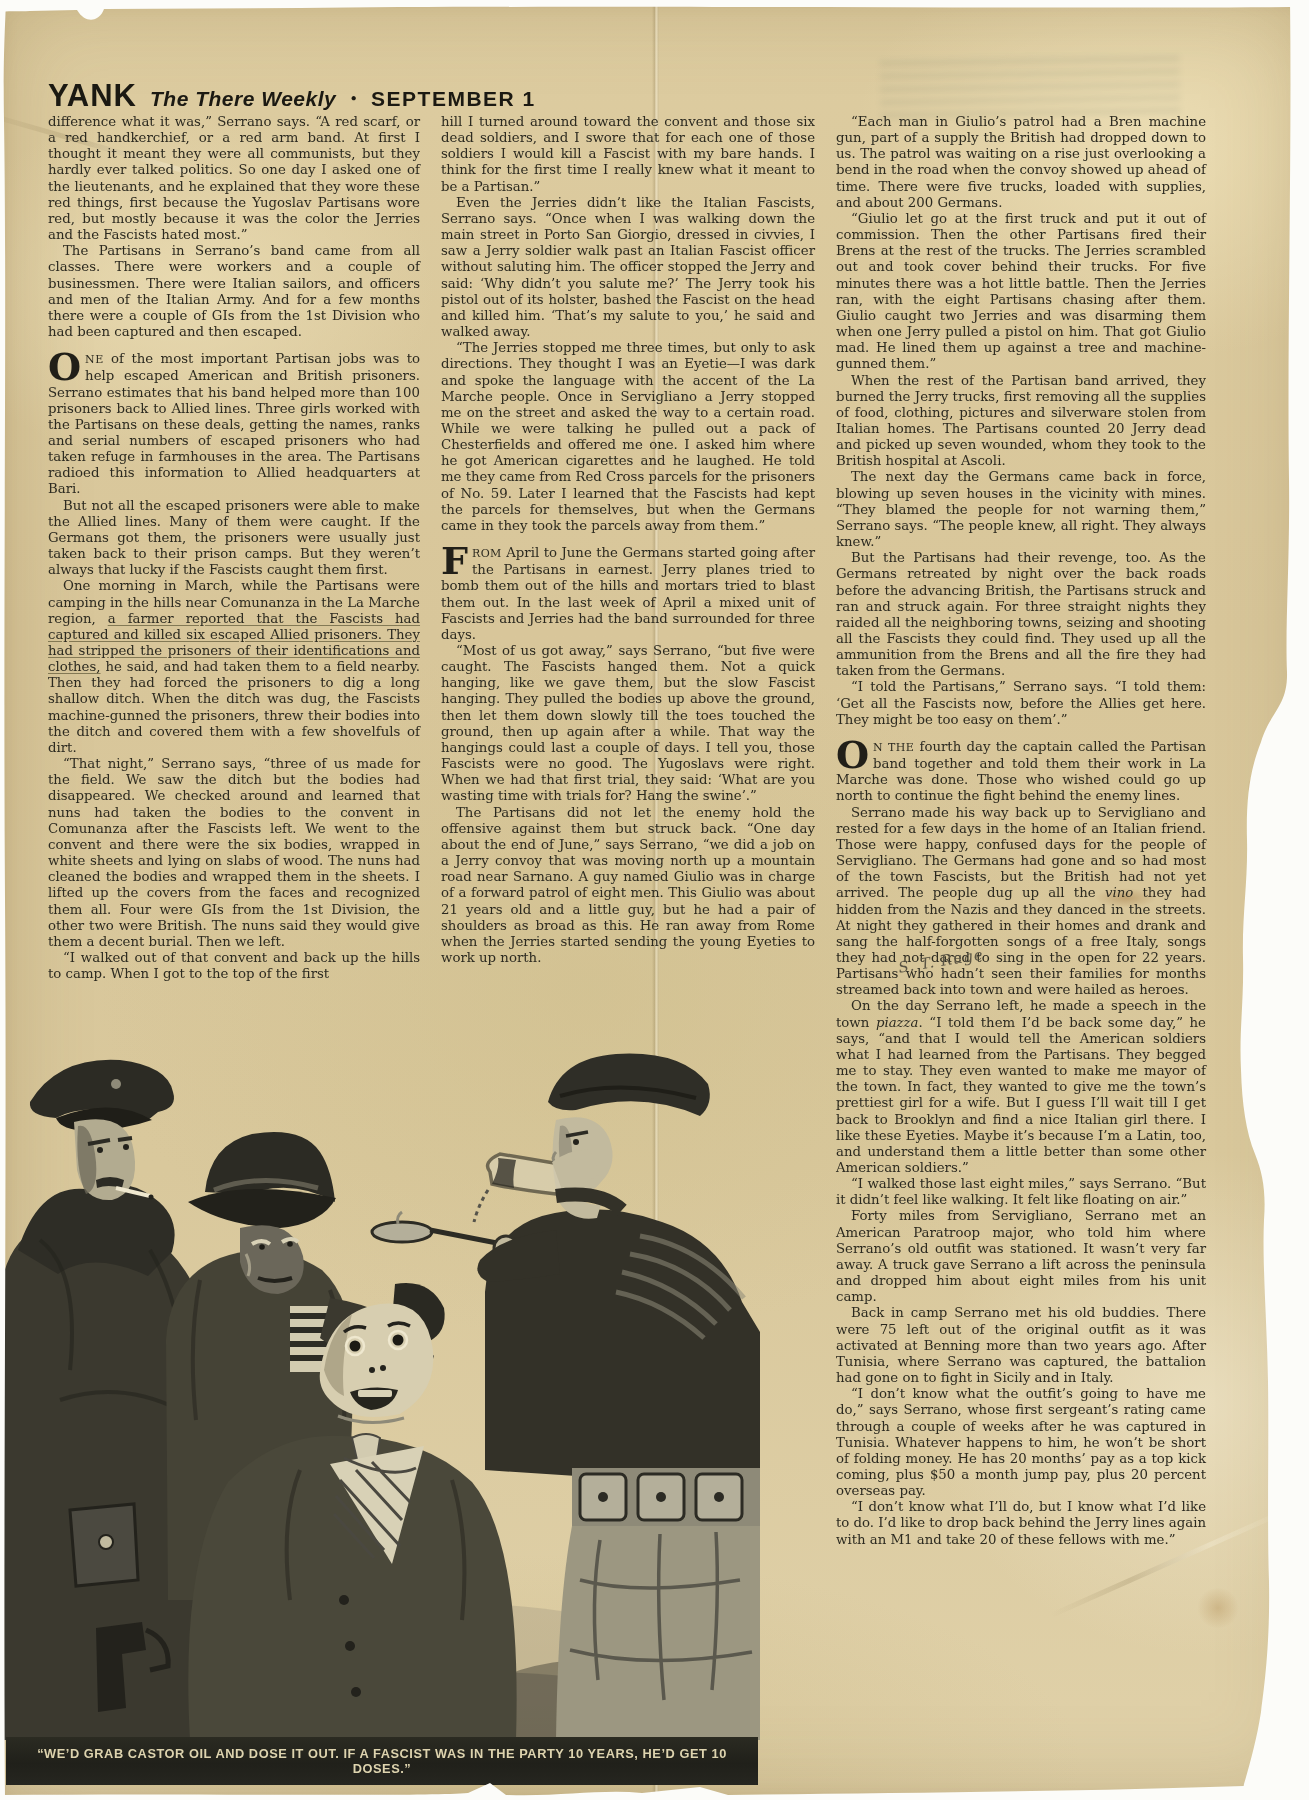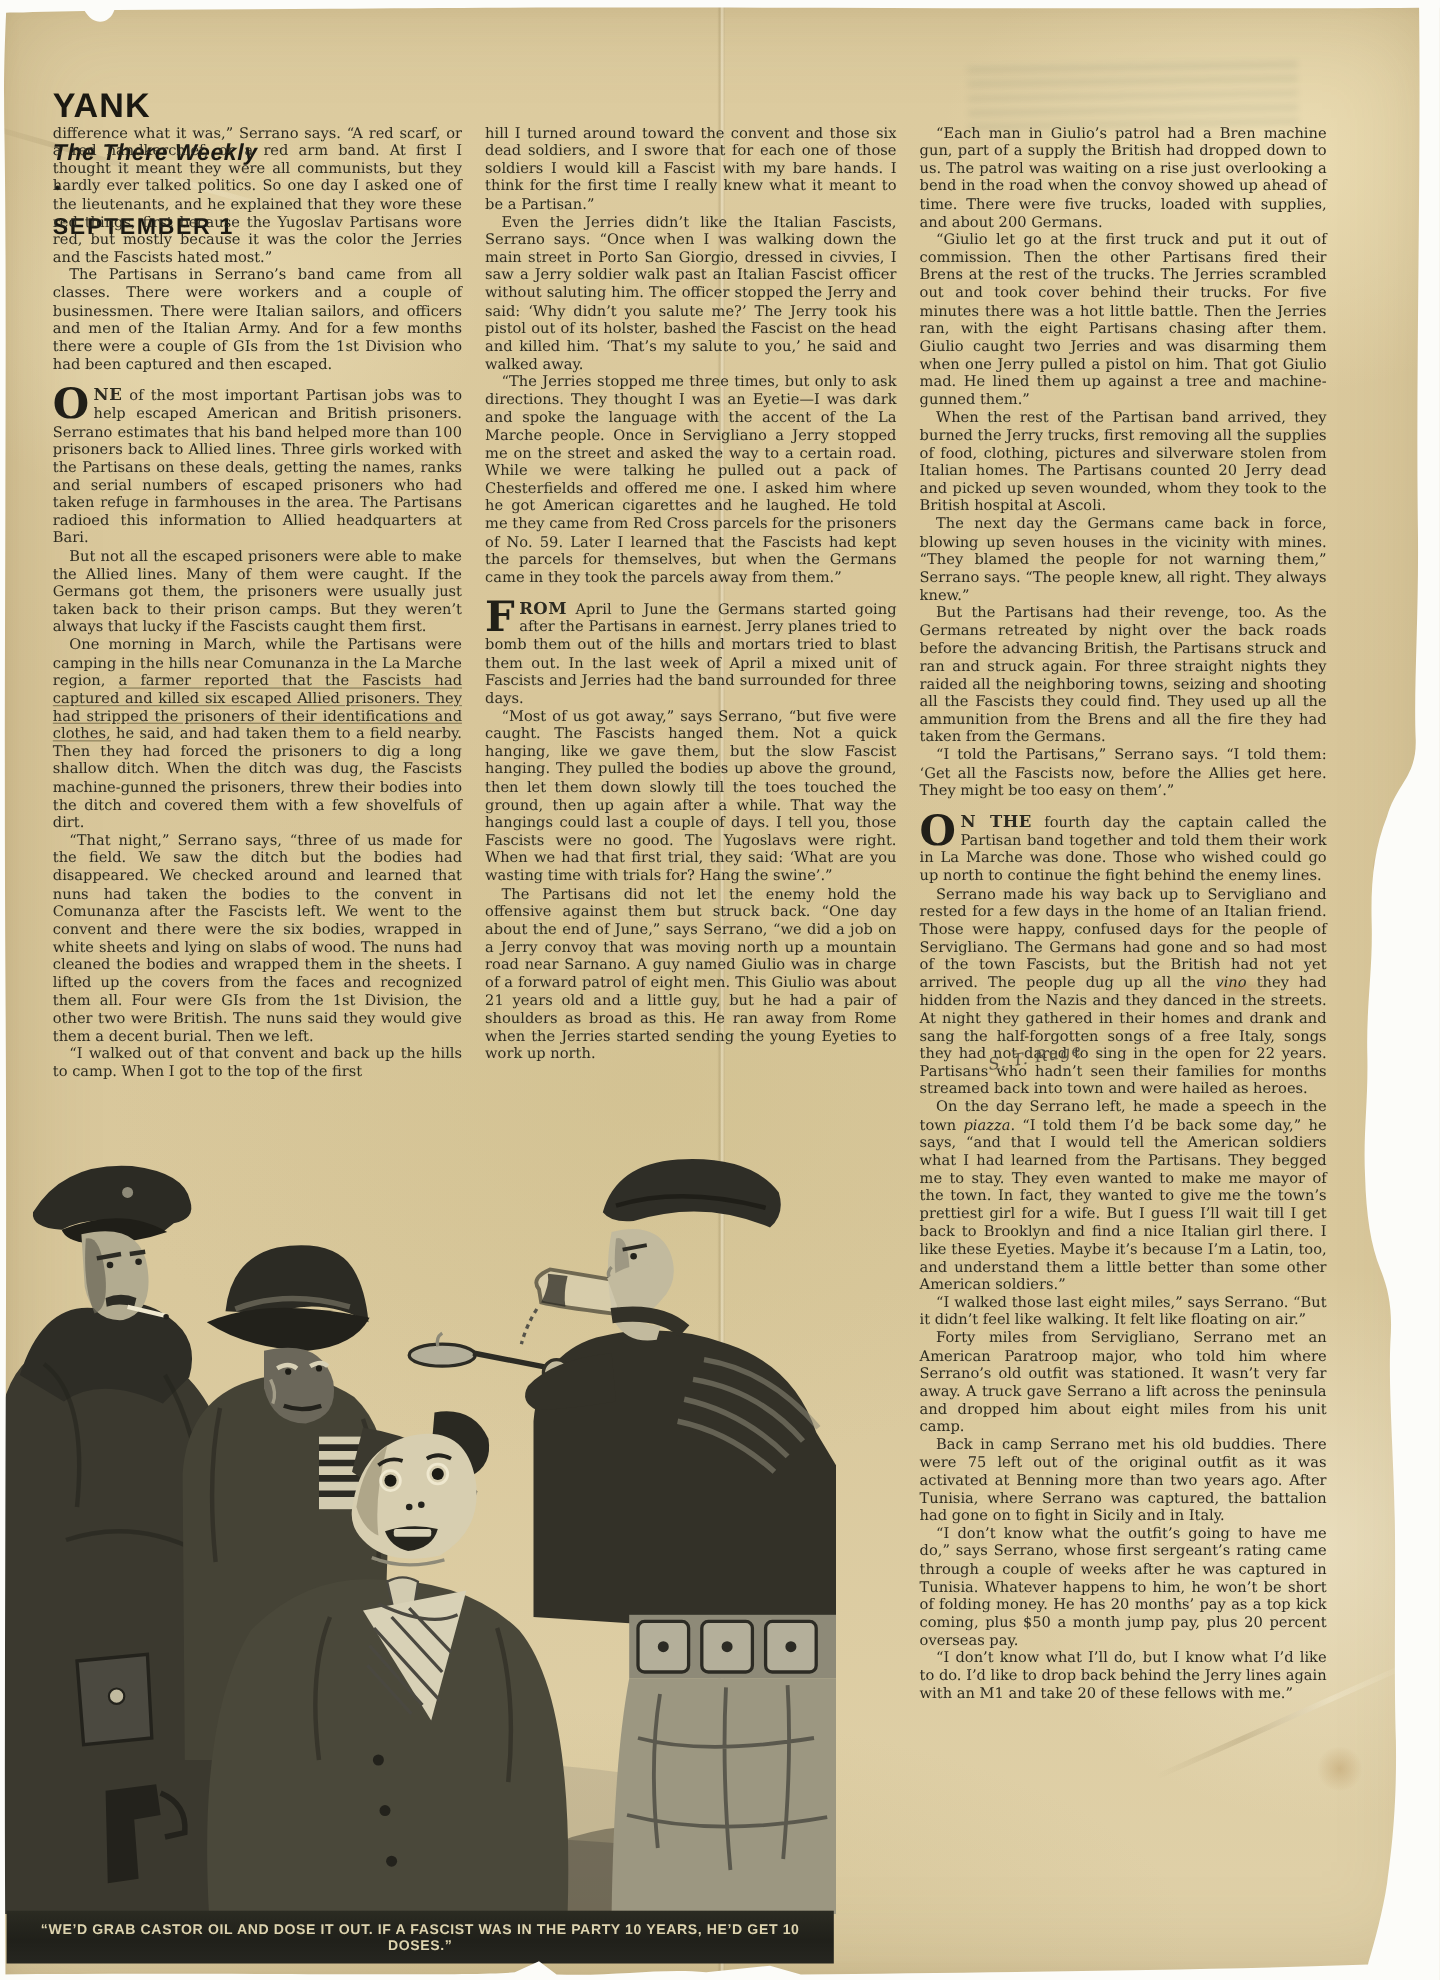--- a/index.html
+++ b/index.html
@@ -20,35 +20,35 @@
     box-shadow: inset 0 0 90px rgba(122,96,48,.28), inset 0 0 18px rgba(122,96,48,.18);
   }
   
   .crease-v{position:absolute;top:0;height:1800px;width:7px;
     background:linear-gradient(90deg,rgba(110,92,52,0) 0%,rgba(110,92,52,.20) 35%,rgba(255,252,238,.38) 60%,rgba(110,92,52,.10) 100%);}
   .crease-d{position:absolute;background:linear-gradient(90deg,rgba(110,92,52,0),rgba(110,92,52,.18),rgba(255,252,238,.25),rgba(110,92,52,0));}
   .stain{position:absolute;border-radius:50%;}
   .smudge{position:absolute;filter:blur(3px);opacity:.10;background:
      repeating-linear-gradient(180deg,#4a6050 0 6px,transparent 6px 13px);}
   
-  .masthead{position:absolute;left:48px;top:78px;display:flex;align-items:baseline;gap:13px;color:#1b1912;white-space:nowrap;flex-direction:column;}
+  .masthead{position:absolute;left:48px;top:78px;display:flex;align-items:baseline;gap:13px;color:#1b1912;white-space:nowrap;}
   .brand{font-family:"Liberation Sans",sans-serif;font-weight:900;font-size:31px;letter-spacing:1px;}
   .subtitle{font-family:"Liberation Sans",sans-serif;font-weight:700;font-style:italic;font-size:21px;letter-spacing:.5px;}
   .bullet{font-size:15px;position:relative;top:-2px;}
   .issue-date{font-family:"Liberation Sans",sans-serif;font-weight:700;font-size:21px;letter-spacing:1.5px;}
   
   .col{position:absolute;top:114px;color:#2c2a20;}
   .col-1{left:48px;width:372px;}
   .col-2{left:441px;width:374px;}
   .col-3{left:836px;width:370px;}
   .para{margin:0;text-align:justify;font-size:13.3px;line-height:16.15px;hyphens:none;}
   .para.indent{text-indent:15px;}
   .para.has-drop{margin-top:11px;}
   .dropcap{float:left;font-weight:700;font-size:38px;line-height:29px;margin:1px 4px 0 0;color:#211f18;}
-  .sc{font-size:15px;font-weight:700;letter-spacing:.4px;}
+  .sc{font-size:11px;font-weight:400;letter-spacing:.4px;}
   .u{text-decoration:underline;text-decoration-color:rgba(96,88,56,.7);text-underline-offset:2px;}
   .i{font-style:italic;}
   
   .illo{position:absolute;left:0;top:1040px;width:760px;height:700px;}
   .signature{position:absolute;left:898px;top:952px;transform:rotate(-9deg);
     font-style:italic;font-size:15px;color:#5a5444;letter-spacing:1px;}
   
   .caption-bar{position:absolute;left:6px;top:1737px;width:752px;height:48px;
     background:linear-gradient(180deg,#2b2b22,#20201a 55%,#262620);
     display:flex;align-items:center;justify-content:center;padding:0 22px;box-sizing:border-box;}

